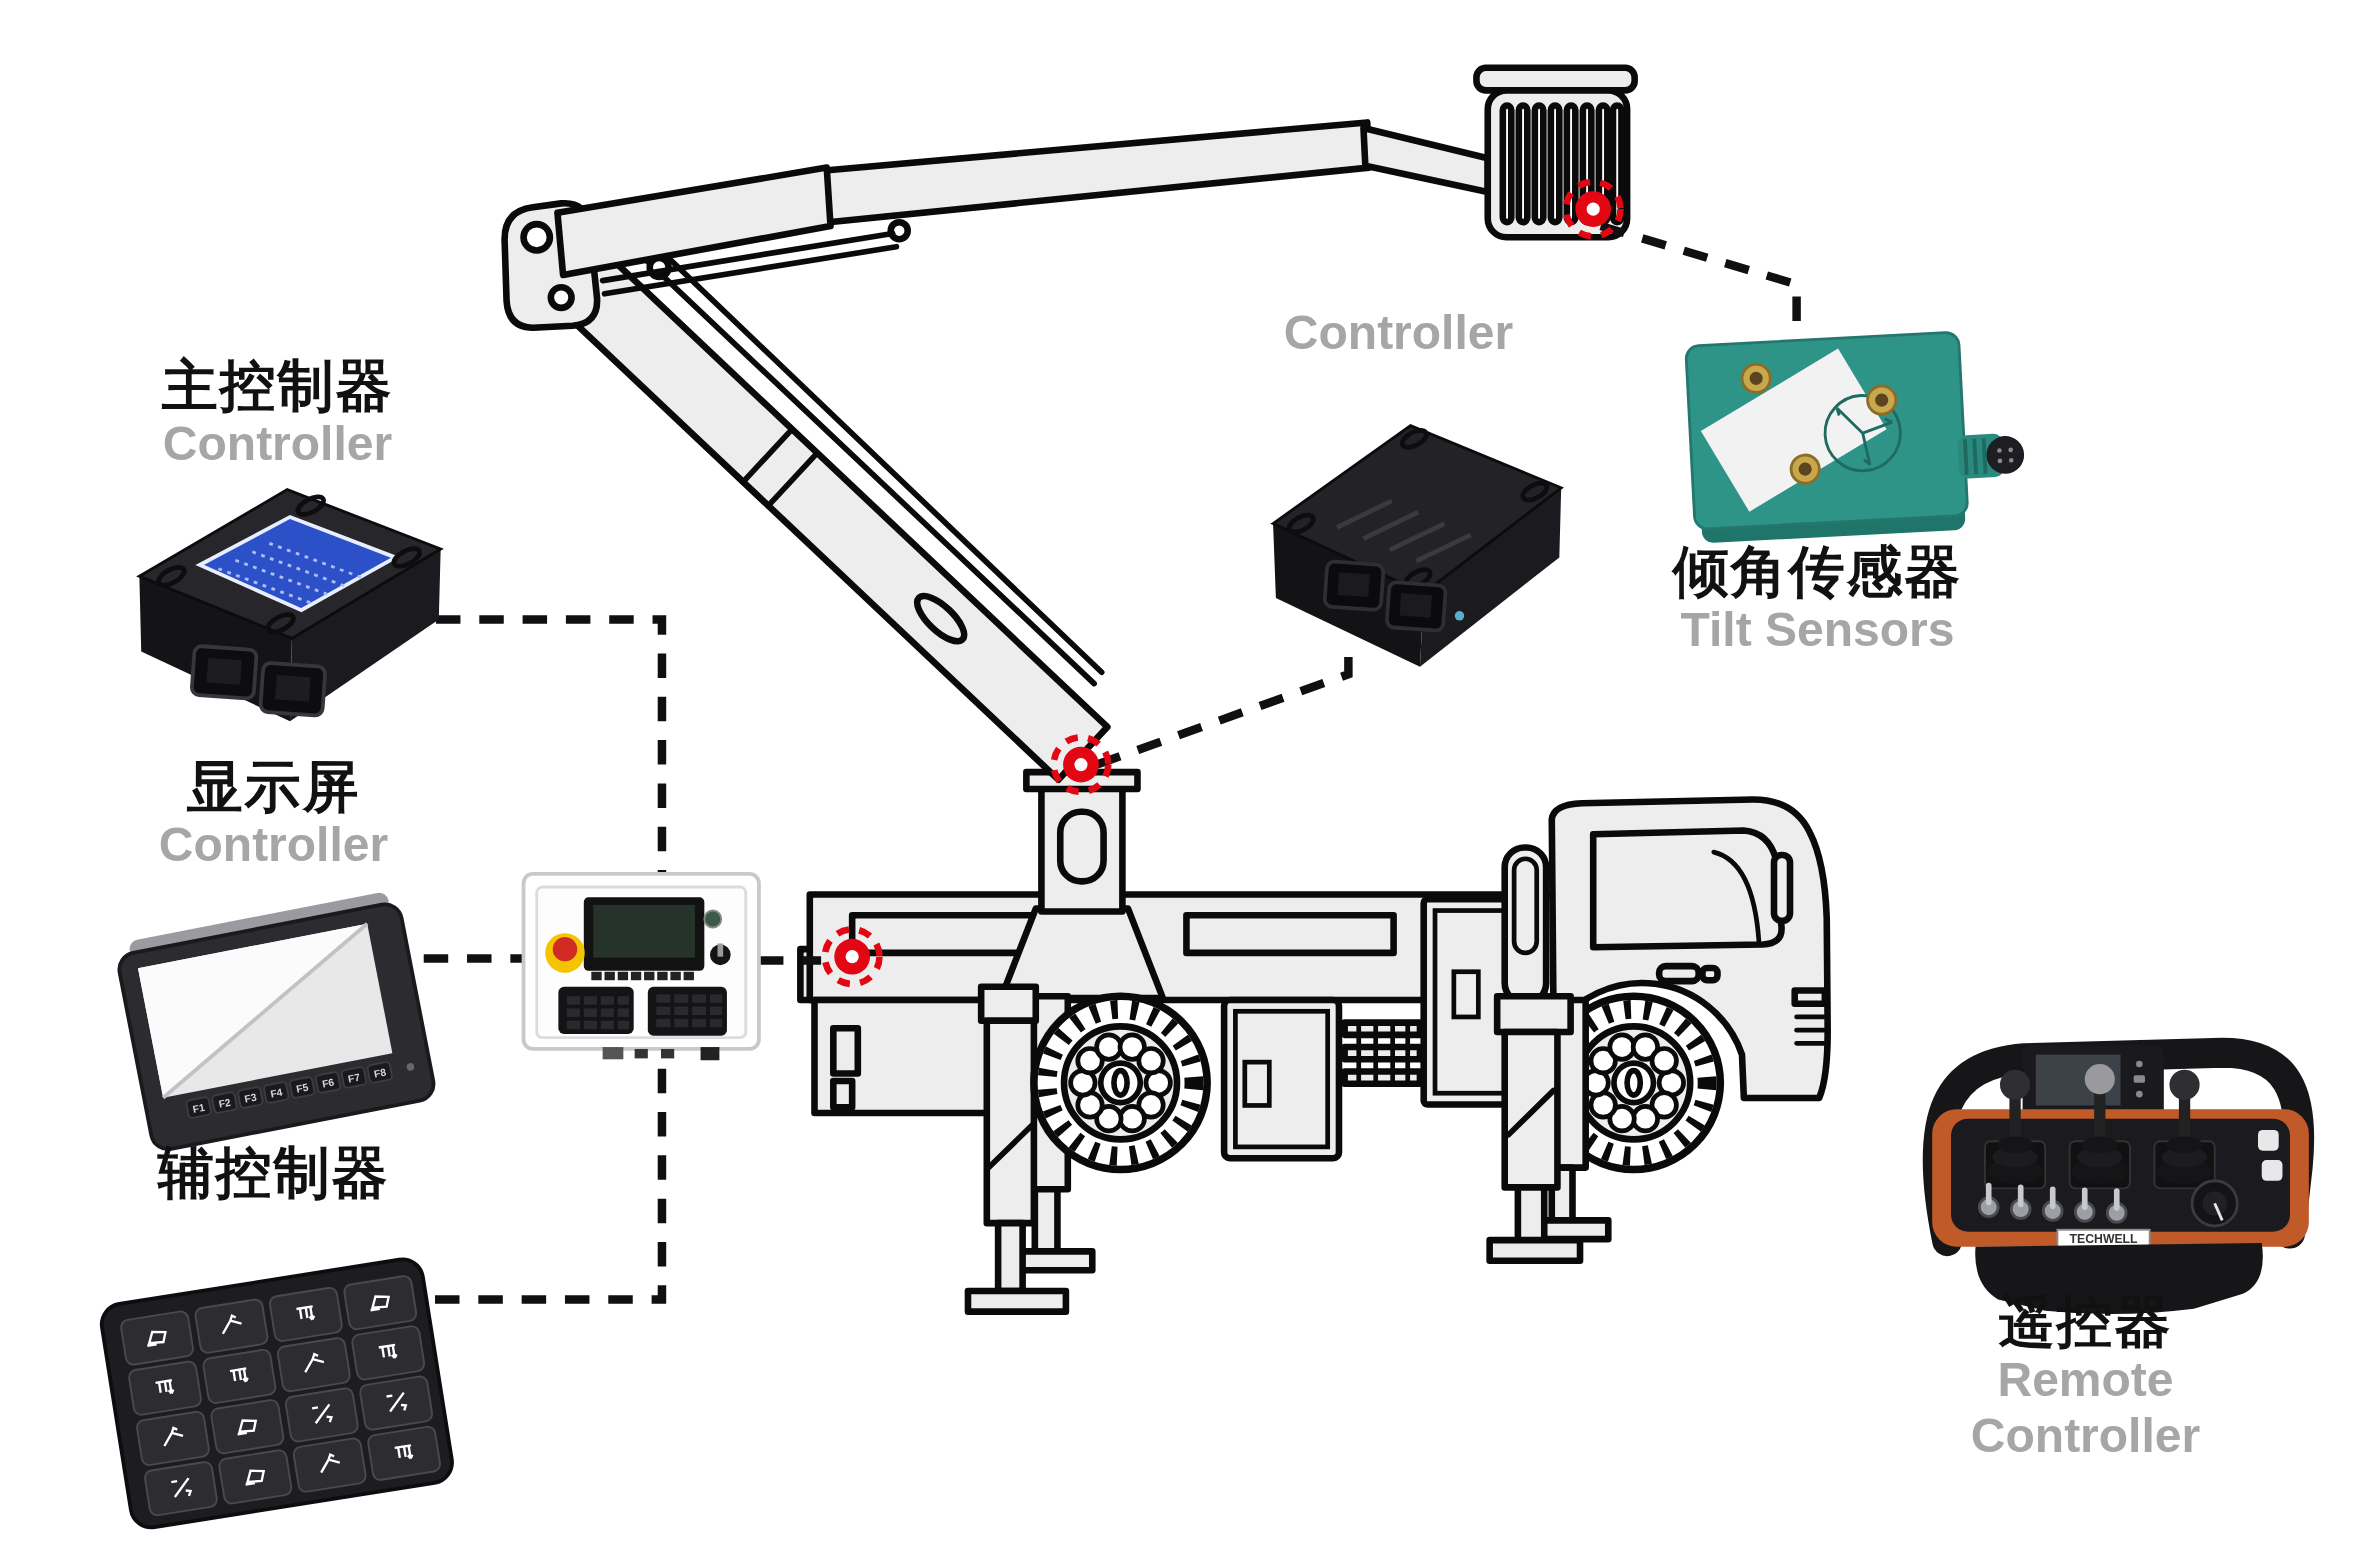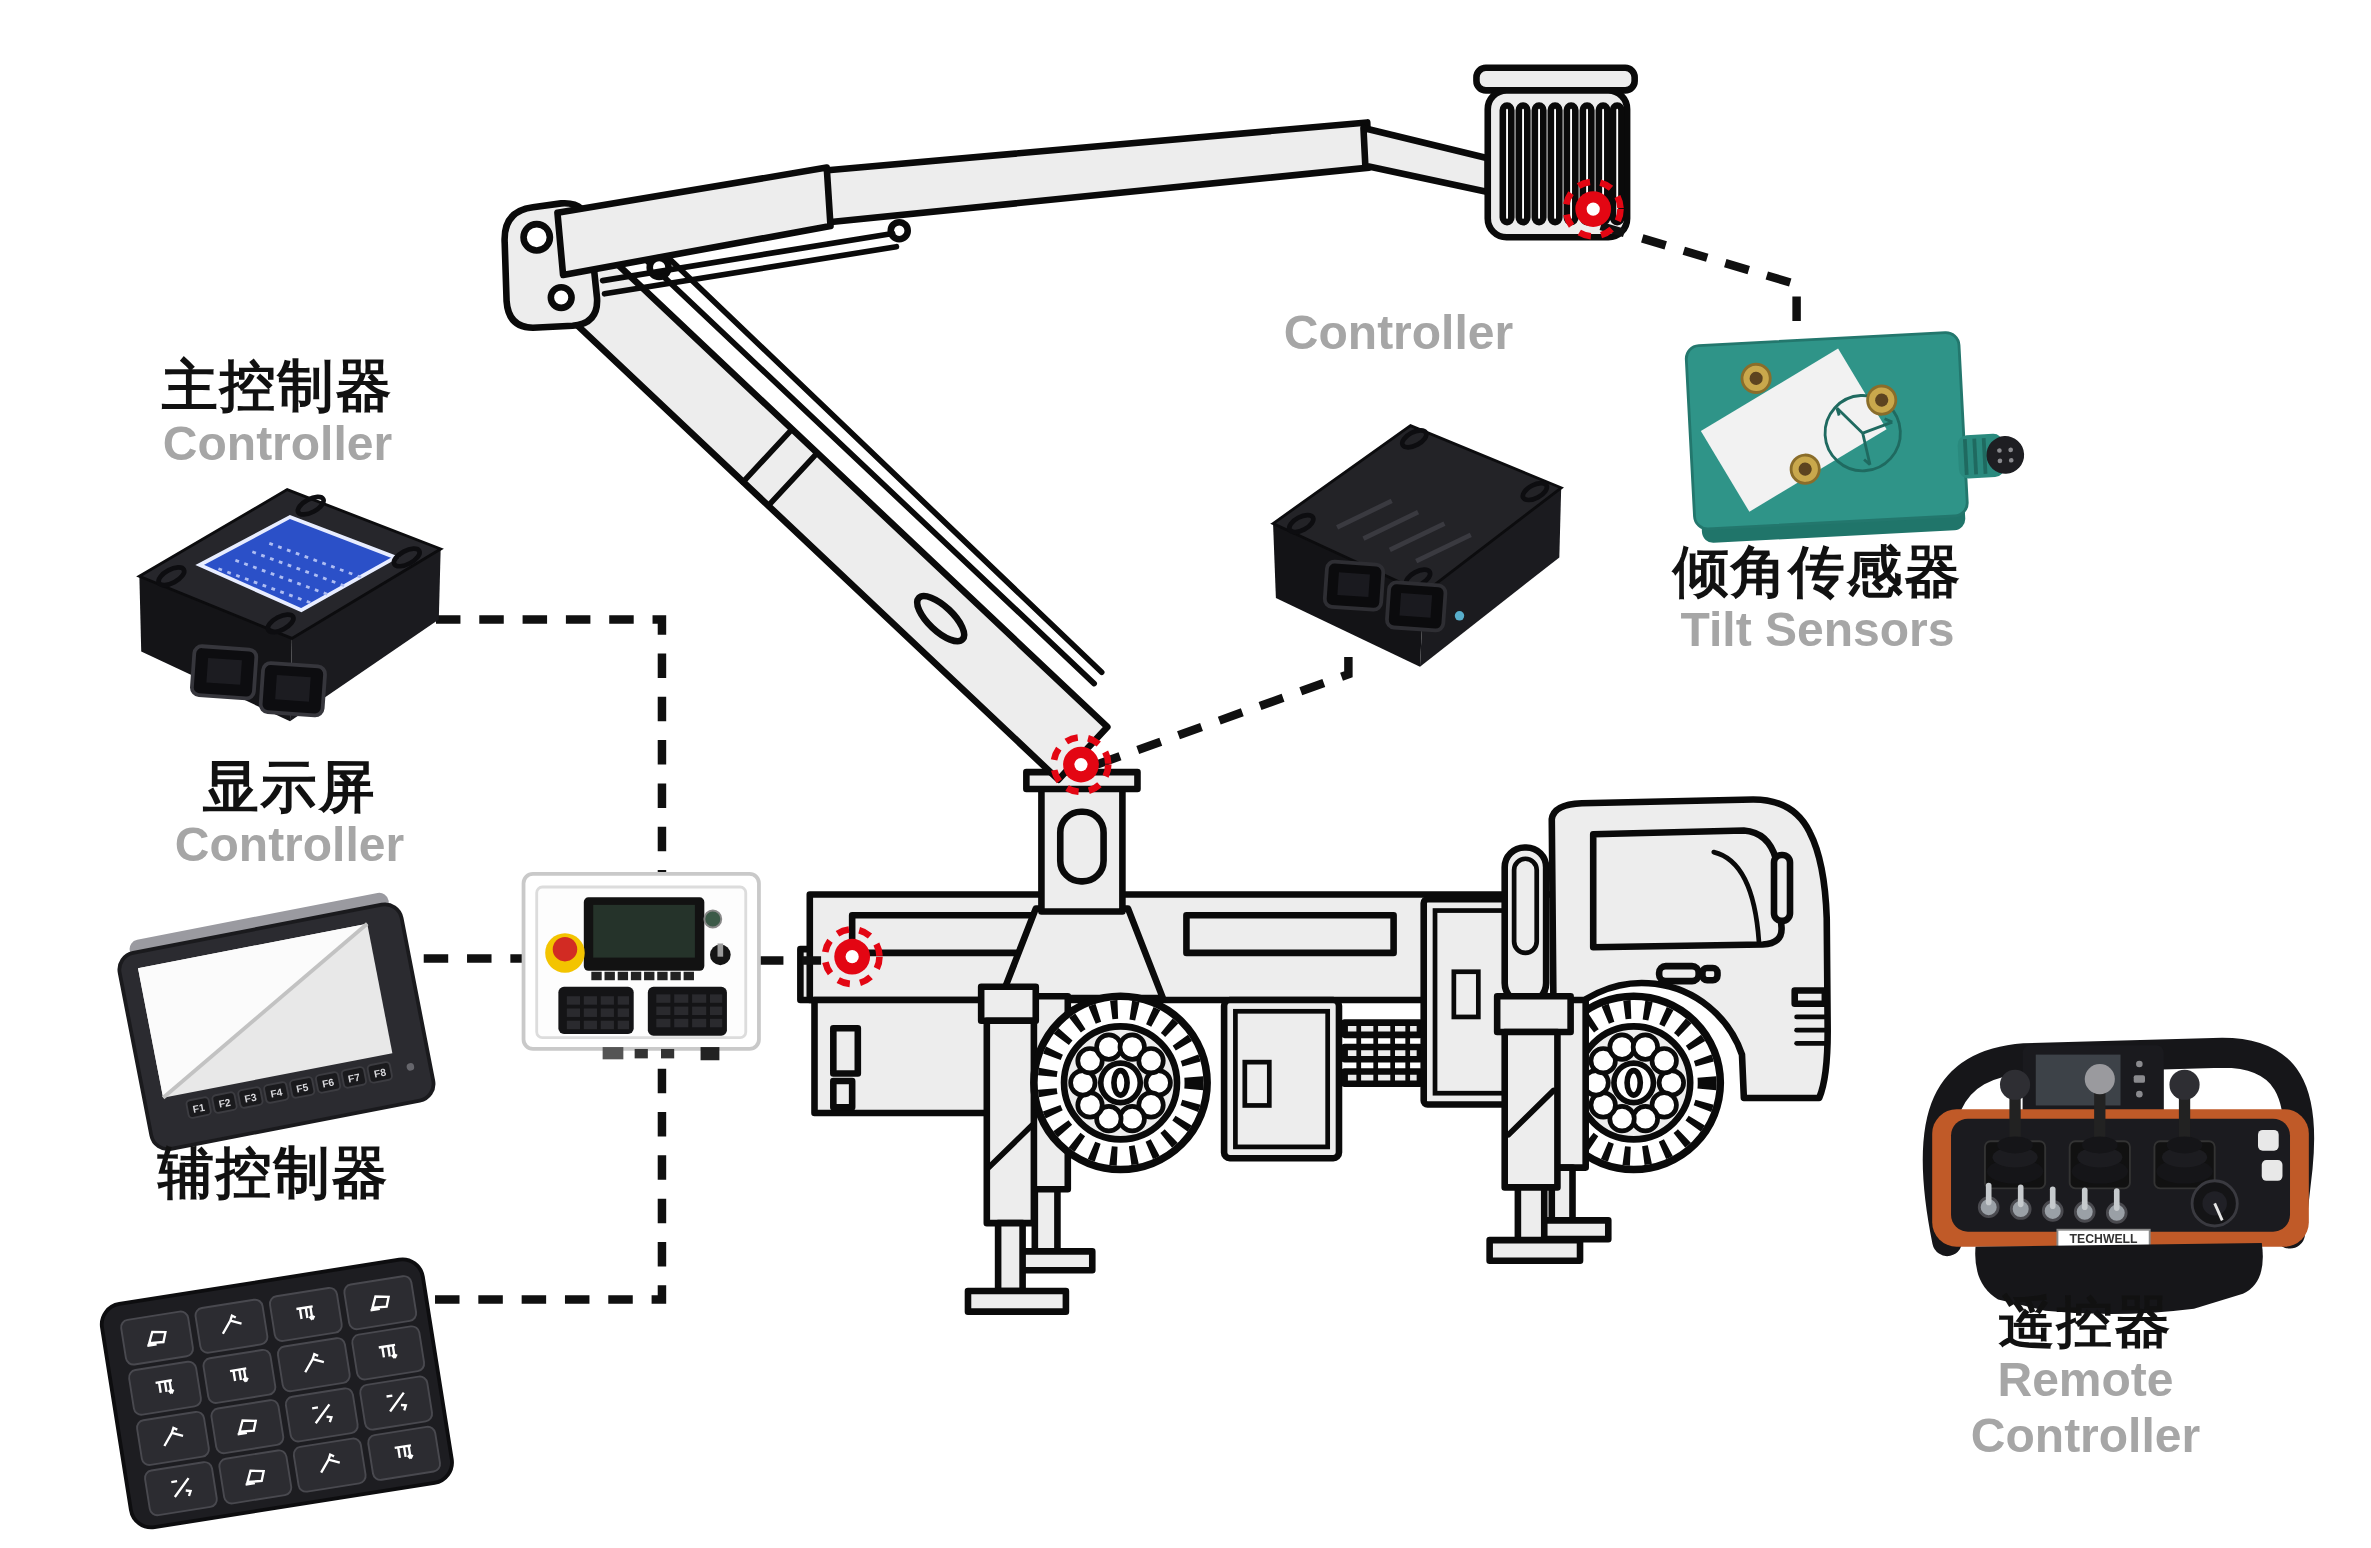--- a/index.html
+++ b/index.html
@@ -444,21 +444,21 @@
 
     <path d="M2098,1324 L2402,1320 Q2408,1362 2382,1374 L2330,1390 Q2250,1400 2172,1392 L2122,1380 Q2095,1364 2098,1324 Z" fill="#161619"></path>
   </g>
 </svg>
 
 <div class="lbl" style="left:122px;top:356px;width:311px">
   <div class="zh">主控制器</div>
   <div class="en">Controller</div>
 </div>
 
-<div class="lbl" style="left:134px;top:757px;width:311px">
+<div class="lbl" style="left:118px;top:757px;width:311px">
   <div class="zh">显示屏</div>
   <div class="en">Controller</div>
 </div>
 
 <div class="lbl" style="left:85px;top:1143px;width:377px">
   <div class="zh">辅控制器</div>
 </div>
 
 <div class="lbl" style="left:1243px;top:305px;width:311px">
   <div class="en">Controller</div>

